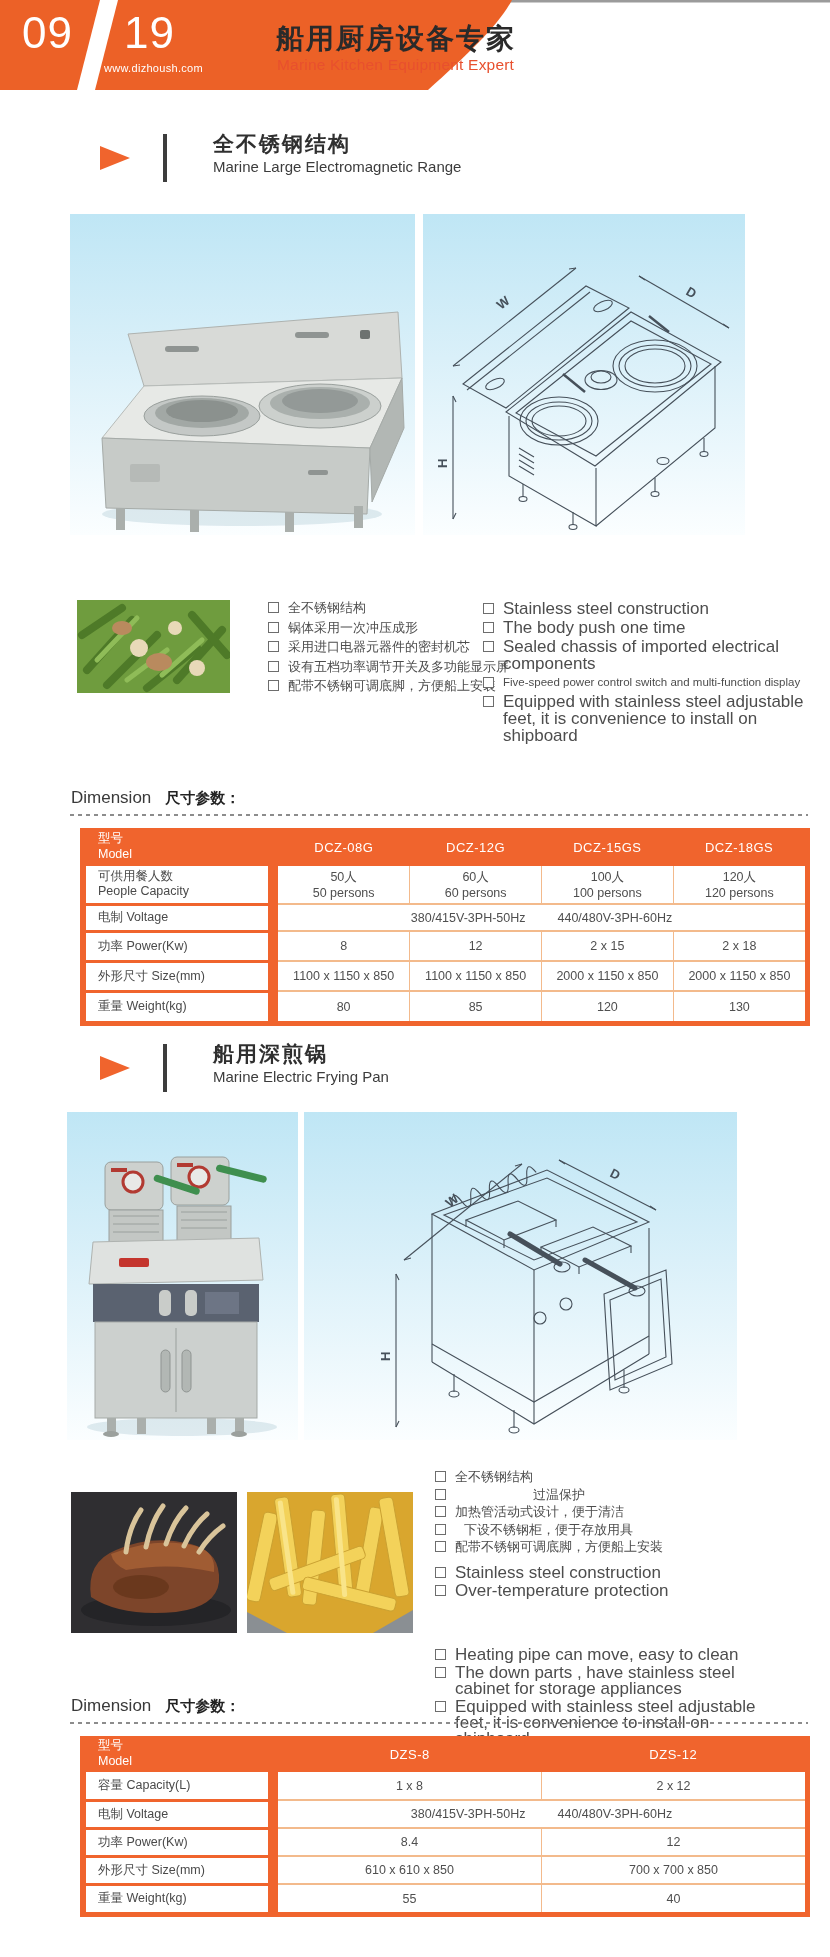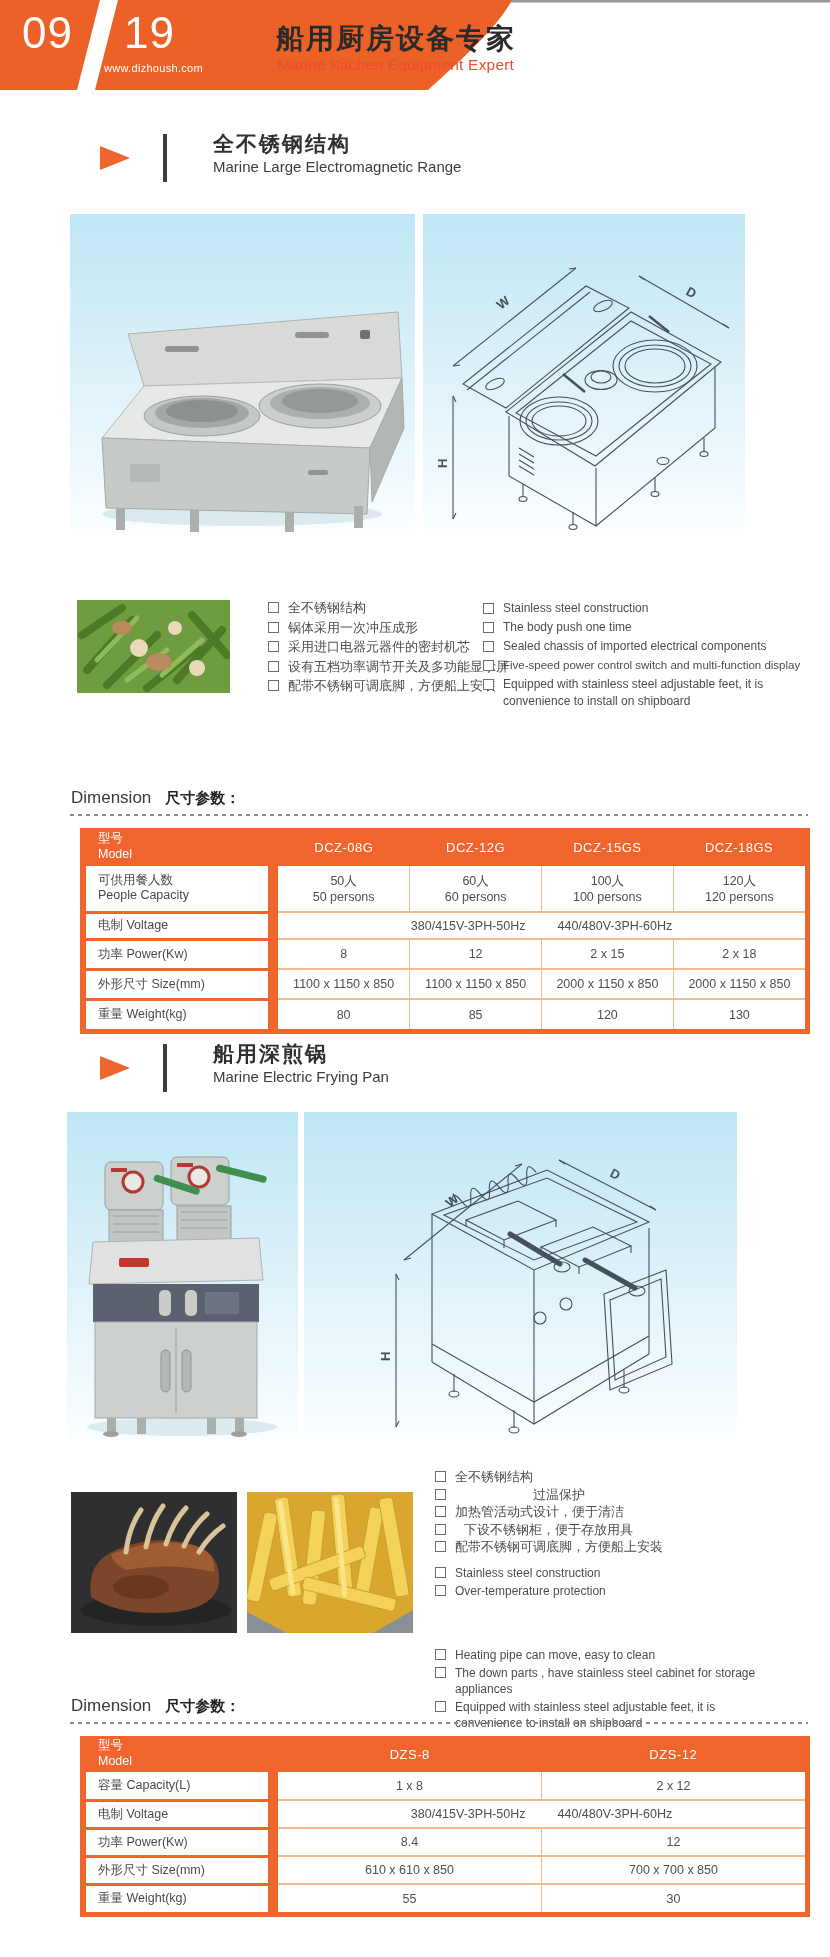--- a/index.html
+++ b/index.html
@@ -24,21 +24,21 @@
   
   .panel{position:absolute;background:linear-gradient(180deg,#bfe6f5 0%,#daf0f9 45%,#fbfeff 100%);}
   .panel svg{display:block;width:100%;height:100%;}
   .photo{position:absolute;}
   .photo svg{display:block;width:100%;height:100%;}
 
   
   .feat-list{position:absolute;}
   .feat{position:relative;padding-left:20px;color:#4d4d4d;}
   .feat-cn{font-size:13px;line-height:19.5px;white-space:nowrap;}
-  .feat-en{font-size:12px;line-height:17px;margin-bottom:2px;}
+  .feat-en{font-size:17px;line-height:17px;margin-bottom:2px;}
   .cb{position:absolute;left:0;top:4px;width:9px;height:9px;border:1.3px solid #6d6d6d;background:#fff;}
 
   
   .dim-h{position:absolute;left:71px;white-space:nowrap;}
   .dim-h .en{font-size:17px;color:#3a3a3a;}
   .dim-h .cn{font-size:15px;font-weight:bold;color:#222;margin-left:14px;}
   .dashline{position:absolute;height:2px;
             background:repeating-linear-gradient(90deg,#8c8c8c 0 4px,transparent 4px 8px);}
 
   
@@ -212,21 +212,21 @@
         <td class="hlab">
           <div>型号</div>
           <div>Model</div>
         </td>
         <td class="hgap"></td>
         <td class="hcol">DCZ-08G</td>
         <td class="hcol">DCZ-12G</td>
         <td class="hcol">DCZ-15GS</td>
         <td class="hcol">DCZ-18GS</td>
       </tr>
-      <tr style="height:46px;">
+      <tr style="height:38px;">
         <td class="lab">
           <div>可供用餐人数</div>
           <div>People Capacity</div>
         </td>
         <td class="gap"></td>
         <td class="dat first">
               <div>50人</div>
               <div>50 persons</div>
             </td>
         <td class="dat">
@@ -458,19 +458,19 @@
       <tr style="height:28px;">
         <td class="lab">外形尺寸 Size(mm)</td>
         <td class="gap"></td>
         <td class="dat first">610 x 610 x 850</td>
         <td class="dat">700 x 700 x 850</td>
       </tr>
       <tr style="height:28px;" class="last">
         <td class="lab">重量 Weight(kg)</td>
         <td class="gap"></td>
         <td class="dat first">55</td>
-        <td class="dat">30</td>
+        <td class="dat">40</td>
       </tr>
     </tbody>
       </table>
   </div>
 
 </div>
 
 </body></html>

